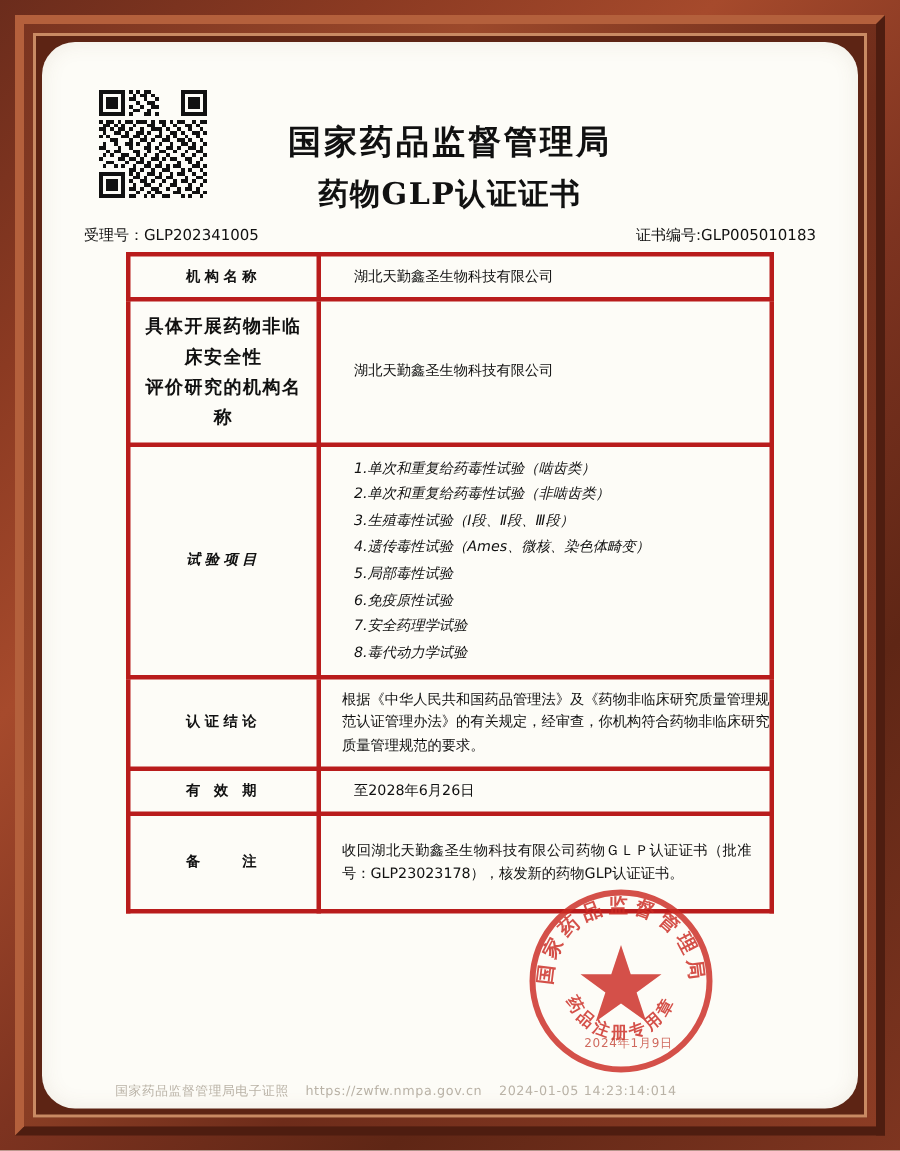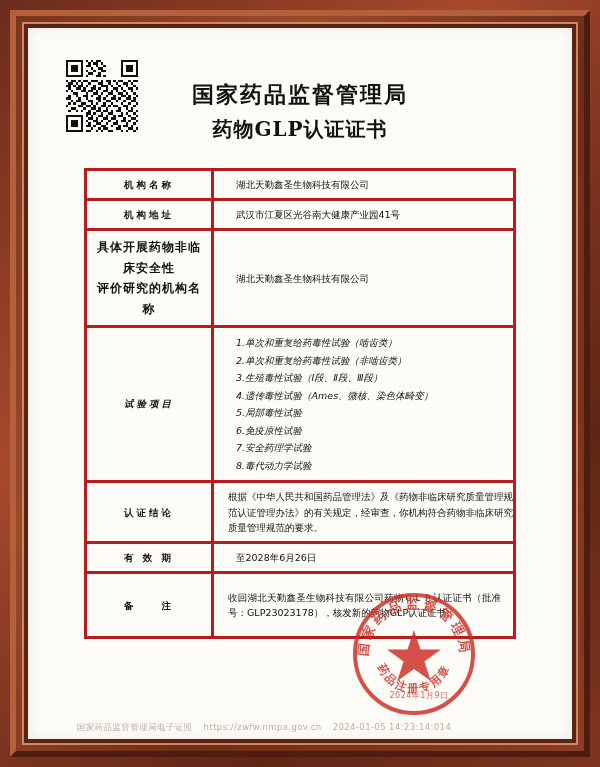--- a/index.html
+++ b/index.html
@@ -41,20 +41,21 @@
     background: #5d2414;
   }
   .paper {
     position: absolute;
     left: 28px; top: 28px;
     width: 544px; height: 711px;
     background: #fdfcf7;
     box-sizing: border-box;
     box-shadow: inset 0 0 14px rgba(120,90,60,0.10);
     overflow: hidden;
+    border-radius: 22px;
   }
 
   
   .qr {
     position: absolute;
     left: 38px; top: 32px;
     width: 72px; height: 72px;
   }
   .qr svg { display:block; }
 
@@ -386,30 +387,30 @@
             <rect x="22" y="28" width="1" height="1"></rect>
             <rect x="24" y="28" width="1" height="1"></rect>
           <rect x="27" y="28" width="1" height="1"></rect>
         </g>
       </svg>
     </div>
 
     <div class="title-main">国家药品监督管理局</div>
     <div class="title-sub">药物GLP认证证书</div>
 
+    <div class="ref-row">
+      <span>受理号：GLP202341005</span>
+      <span>证书编号:GLP005010183</span>
+    </div>
 
     <table class="tbl">
       <tbody>
           <tr>
         <td class="lbl">机构名称</td>
         <td class="val indent">湖北天勤鑫圣生物科技有限公司</td>
-      </tr>
-      <tr>
-        <td class="lbl">机构地址</td>
-        <td class="val indent">武汉市江夏区光谷南大健康产业园41号</td>
       </tr>
       <tr>
         <td class="lbl small">
           <div>具体开展药物非临床安全性</div>
           <div>评价研究的机构名称</div>
         </td>
         <td class="val indent">湖北天勤鑫圣生物科技有限公司</td>
       </tr>
       <tr class="items">
         <td class="lbl">试验项目</td>

